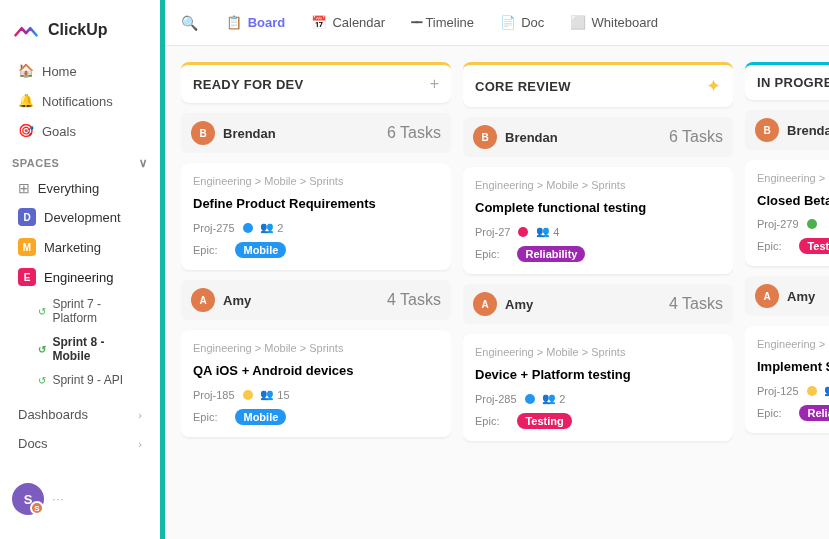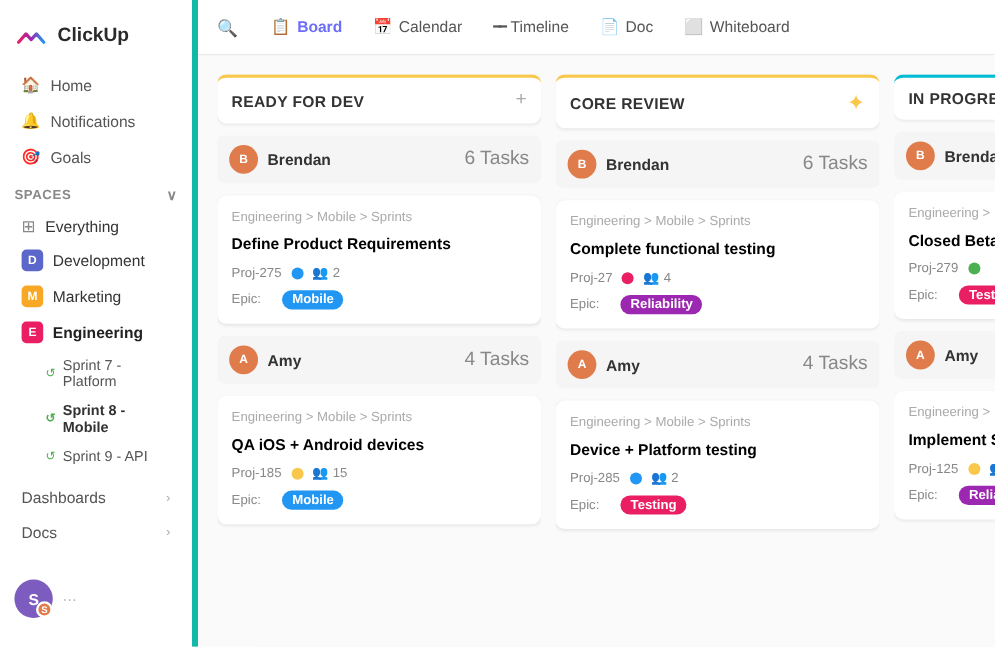--- a/index.html
+++ b/index.html
@@ -340,21 +340,21 @@
   <div class="space-item">
     <div class="space-dot" style="background:#5b67ca;">D</div>
     <span>Development</span>
   </div>
   <div class="space-item">
     <div class="space-dot" style="background:#f9a825;">M</div>
     <span>Marketing</span>
   </div>
   <div class="space-item">
     <div class="space-dot" style="background:#e91e63;">E</div>
-    <span style="font-weight:700;color:#222;">Engineering</span>
+    <span style="font-weight:400;color:#222;">Engineering</span>
   </div>
 
   <div class="sprint-item">
     <span class="sprint-icon">↺</span>
     <span>Sprint 7 - Platform</span>
   </div>
   <div class="sprint-item" style="color:#333;font-weight:600;">
     <span class="sprint-icon">↺</span>
     <span>Sprint 8 - Mobile</span>
   </div>

